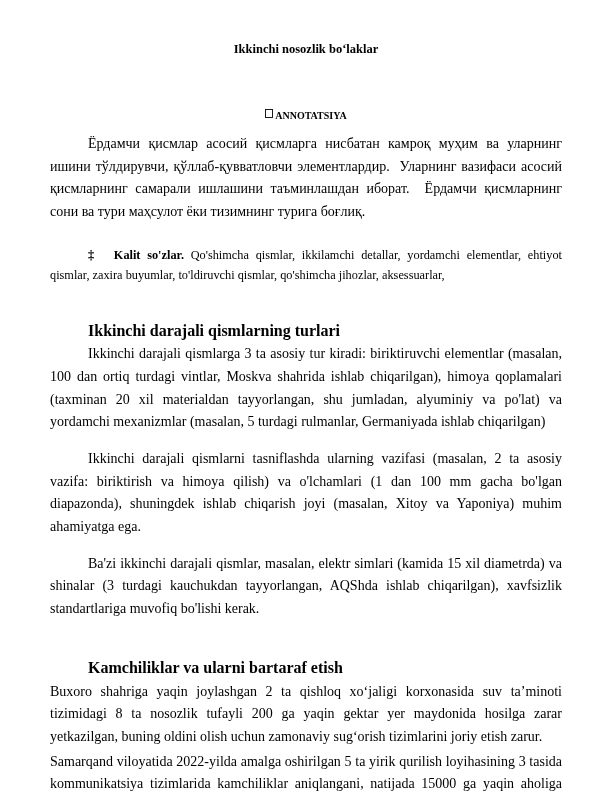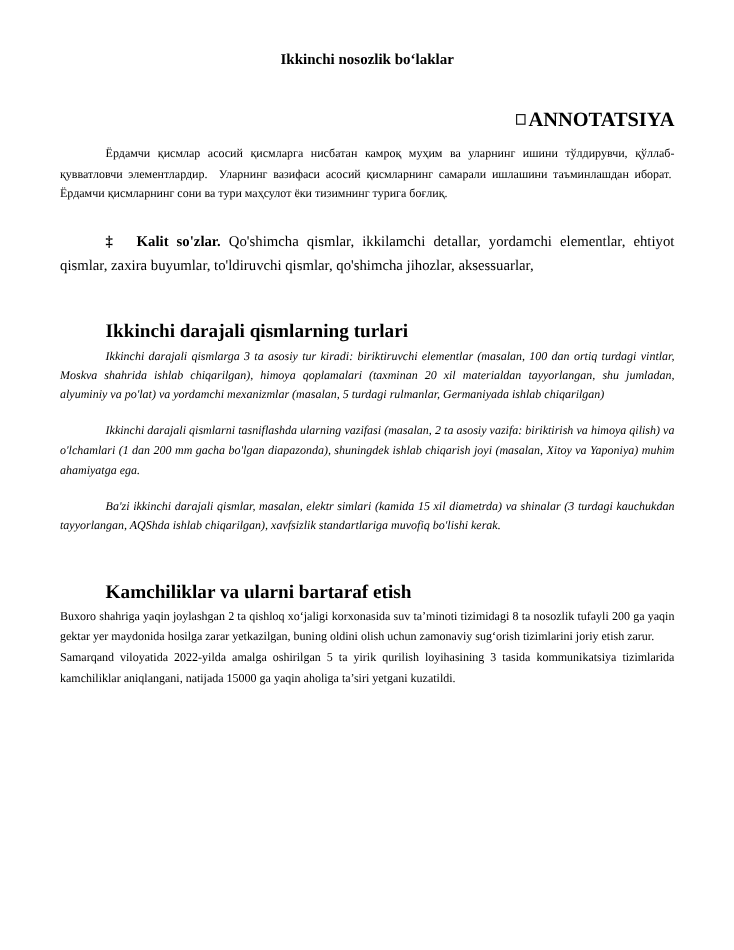--- a/index.html
+++ b/index.html
@@ -40,51 +40,50 @@
   .doc-author {
     font-size: 12.5px;
     font-weight: bold;
     text-align: center;
     line-height: 1.2;
     margin: 36px 0 0 0;
   }
 
   
   .abstract-heading {
-    font-size: 17px;
+    font-size: 10px;
     font-weight: bold;
-    text-align: right;
-    margin: 33px 0 0 0;
+    text-align: center;
+    margin: 52px 0 0 0;
     line-height: 1.2;
   }
   .missing-glyph {
     display: inline-block;
     width: 8px;
     height: 9px;
     border: 1px solid #1a1a1a;
     box-sizing: border-box;
     vertical-align: 1px;
     margin-right: 2px;
   }
 
   
   p.para {
-    font-size: 10px;
+    font-size: 14px;
     line-height: 1.62;
     text-align: justify;
     text-justify: inter-word;
     margin: 0;
     text-indent: 38px;
   }
   p.para.cyr {
     margin-top: 11px;
   }
   p.para.tight {
     text-indent: 38px;
-    font-style: italic;
   }
   p.gap {
     margin-top: 14px;
   }
   p.gap-sm {
     margin-top: 2px;
   }
   p.noindent {
     text-indent: 0;
   }
@@ -135,21 +134,21 @@
     <p class="para cyr">Ёрдамчи қисмлар асосий қисмларга нисбатан камроқ муҳим ва уларнинг ишини тўлдирувчи, қўллаб-қувватловчи элементлардир.&nbsp; Уларнинг вазифаси асосий қисмларнинг самарали ишлашини таъминлашдан иборат.&nbsp; Ёрдамчи қисмларнинг сони ва тури маҳсулот ёки тизимнинг турига боғлиқ.</p>
 
     <div class="keywords-block">
       <span class="kw-marker">‡</span><span class="kw-label">Kalit so'zlar.</span><span> Qo'shimcha qismlar, ikkilamchi detallar, yordamchi elementlar, ehtiyot qismlar, zaxira buyumlar,  to'ldiruvchi qismlar,  qo'shimcha jihozlar,  aksessuarlar,</span>
     </div>
 
     <h2 class="section-heading sec-gap-1">Ikkinchi darajali qismlarning turlari</h2>
 
     <p class="para tight">Ikkinchi darajali qismlarga 3 ta asosiy tur kiradi: biriktiruvchi elementlar (masalan, 100 dan ortiq turdagi vintlar, Moskva shahrida ishlab chiqarilgan), himoya qoplamalari (taxminan 20 xil materialdan tayyorlangan, shu jumladan, alyuminiy va po'lat) va yordamchi mexanizmlar (masalan, 5 turdagi rulmanlar, Germaniyada ishlab chiqarilgan)</p>
 
-    <p class="para tight gap">Ikkinchi darajali qismlarni tasniflashda ularning vazifasi (masalan, 2 ta asosiy vazifa: biriktirish va himoya qilish) va o'lchamlari (1 dan 200 mm gacha bo'lgan diapazonda), shuningdek ishlab chiqarish joyi (masalan, Xitoy va Yaponiya) muhim ahamiyatga ega.</p>
+    <p class="para tight gap">Ikkinchi darajali qismlarni tasniflashda ularning vazifasi (masalan, 2 ta asosiy vazifa: biriktirish va himoya qilish) va o'lchamlari (1 dan 100 mm gacha bo'lgan diapazonda), shuningdek ishlab chiqarish joyi (masalan, Xitoy va Yaponiya) muhim ahamiyatga ega.</p>
 
     <p class="para tight gap">Ba'zi ikkinchi darajali qismlar, masalan, elektr simlari (kamida 15 xil diametrda) va shinalar (3 turdagi kauchukdan tayyorlangan, AQShda ishlab chiqarilgan), xavfsizlik standartlariga muvofiq bo'lishi kerak.</p>
 
     <h2 class="section-heading sec-gap-2">Kamchiliklar va ularni bartaraf etish</h2>
 
     <p class="para noindent"> Buxoro shahriga yaqin joylashgan 2 ta qishloq xo‘jaligi korxonasida suv ta’minoti tizimidagi 8 ta nosozlik tufayli 200 ga yaqin gektar yer maydonida hosilga zarar yetkazilgan, buning oldini olish uchun zamonaviy sug‘orish tizimlarini joriy etish zarur.</p>
 
     <p class="para noindent gap-sm"> Samarqand viloyatida 2022-yilda amalga oshirilgan 5 ta yirik qurilish loyihasining 3 tasida kommunikatsiya tizimlarida kamchiliklar aniqlangani, natijada 15000 ga yaqin aholiga ta’siri yetgani kuzatildi.</p>
 
   </div>

